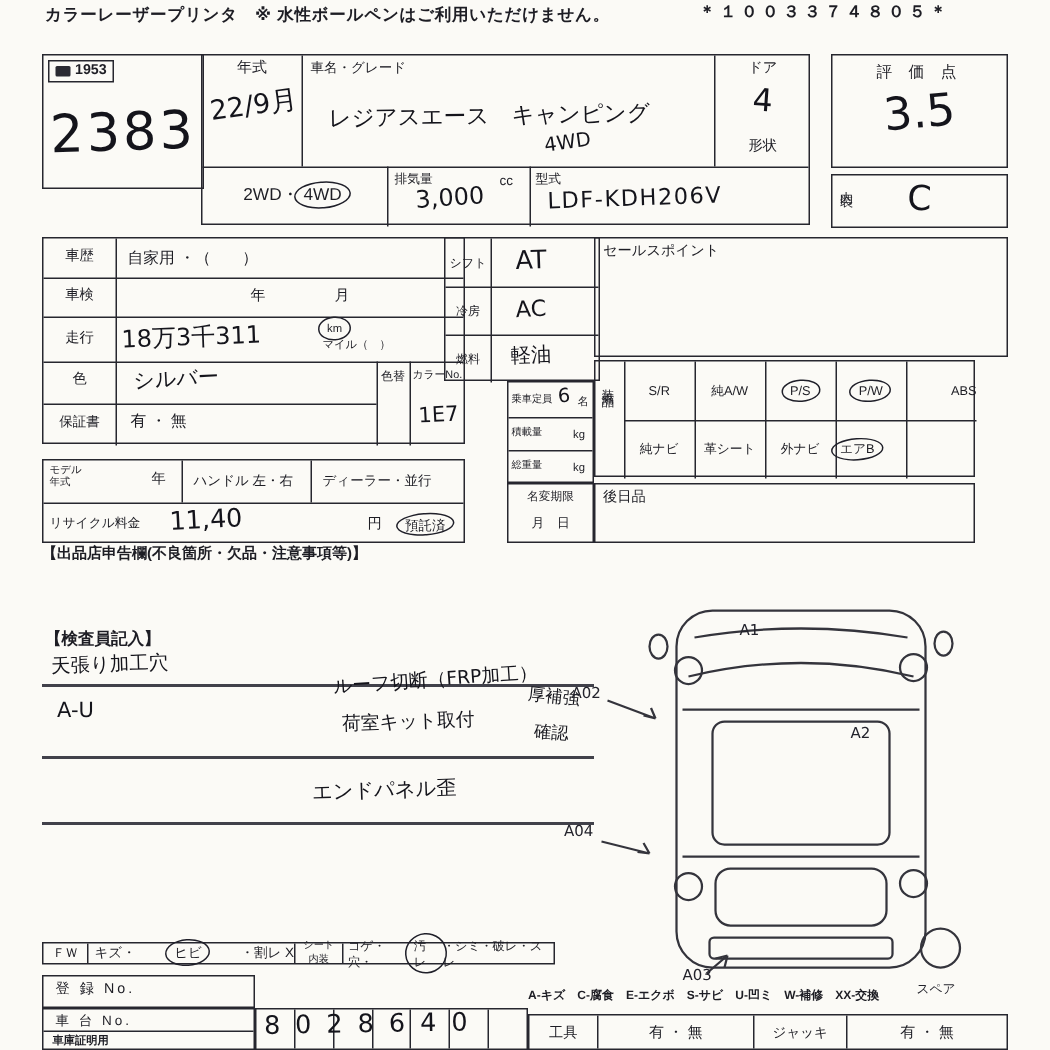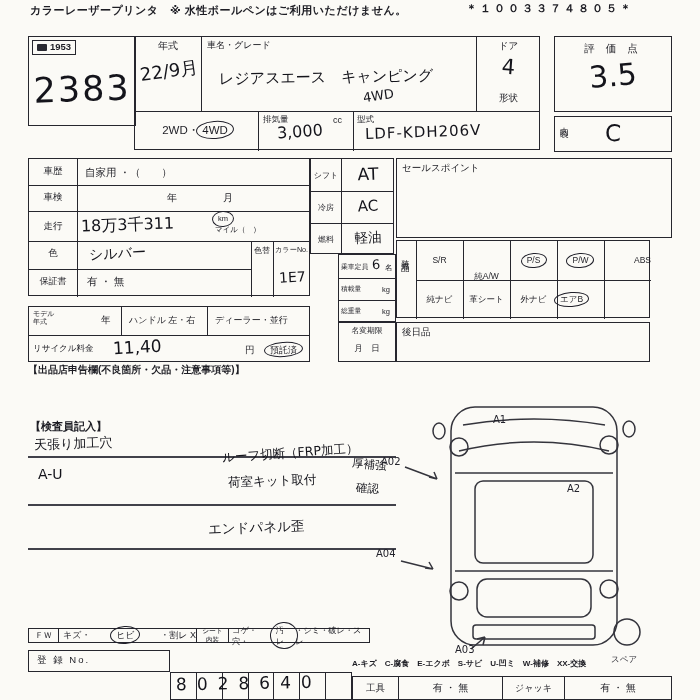--- a/index.html
+++ b/index.html
@@ -118,21 +118,21 @@
     <div class="abs" style="left:186px;top:8px;font-size:9px">ディーラー・並行</div>
 
     <div class="abs" style="left:4px;top:37px;font-size:8.5px">リサイクル料金</div>
     <div class="abs hw" style="left:84px;top:31px;font-size:17px;transform:rotate(-3deg)">11,40</div>
     <div class="abs" style="left:216px;top:38px;font-size:9.5px">円</div>
     <div class="abs" style="left:238px;top:38px;font-size:9px">
       <span class="circ">預託済</span>
     </div>
   </div>
 
-  <div class="box" style="left:310px;top:158px;width:84px;height:96px">
+  <div class="box" style="left:296px;top:158px;width:104px;height:96px">
     <div class="vline" style="left:30px;top:0;height:96px"></div>
     <div class="hline" style="left:0;top:32px;width:100%"></div>
     <div class="hline" style="left:0;top:64px;width:100%"></div>
     <div class="abs" style="left:0;top:12px;width:30px;text-align:center;font-size:8px">シフト</div>
     <div class="abs hw" style="left:30px;top:6px;width:54px;text-align:center;font-size:17px;transform:rotate(-2deg)">AT</div>
     <div class="abs" style="left:0;top:44px;width:30px;text-align:center;font-size:8px">冷房</div>
     <div class="abs hw" style="left:30px;top:39px;width:54px;text-align:center;font-size:15px;transform:rotate(-3deg)">AC</div>
     <div class="abs" style="left:0;top:76px;width:30px;text-align:center;font-size:8px">燃料</div>
     <div class="abs hw" style="left:30px;top:71px;width:54px;text-align:center;font-size:13.5px;transform:rotate(-2deg)">軽油</div>
   </div>
@@ -163,21 +163,21 @@
     <div class="hline" style="left:19px;top:39px;width:235px"></div>
     <div class="vline" style="left:66px;top:0;height:78px"></div>
     <div class="vline" style="left:113px;top:0;height:78px"></div>
     <div class="vline" style="left:160px;top:0;height:78px"></div>
     <div class="vline" style="left:207px;top:0;height:78px"></div>
     <div class="abs vtext" style="left:3px;top:12px;font-size:8.5px">装備品</div>
 
     <div class="abs" style="left:19px;top:0;width:47px;height:39px;display:flex;align-items:center;justify-content:center;font-size:8.5px">
         <span>S/R</span>
       </div>
-    <div class="abs" style="left:66px;top:16px;width:47px;height:39px;display:flex;align-items:center;justify-content:center;font-size:8.5px">
+    <div class="abs" style="left:66px;top:0;width:47px;height:39px;display:flex;align-items:center;justify-content:center;font-size:8.5px">
         <span>純A/W</span>
       </div>
     <div class="abs" style="left:113px;top:0;width:47px;height:39px;display:flex;align-items:center;justify-content:center;font-size:8.5px">
         <span class="circ">P/S</span>
       </div>
     <div class="abs" style="left:160px;top:0;width:47px;height:39px;display:flex;align-items:center;justify-content:center;font-size:8.5px">
         <span class="circ">P/W</span>
       </div>
     <div class="abs" style="left:207px;top:0;width:47px;height:39px;display:flex;align-items:center;justify-content:flex-end;font-size:8.5px">
         <span>ABS</span>
@@ -263,20 +263,25 @@
     <div class="cell" style="flex:1;font-size:8.2px;border-right:none;justify-content:flex-start;padding-left:3px">
       <span>コゲ・穴・</span>
         <span class="circ">汚レ</span>
         <span>・シミ・破レ・スレ</span>
     </div>
   </div>
 
   <div class="box" style="left:28px;top:650px;width:142px;height:22px">
     <div class="abs" style="left:8px;top:4px;font-size:9.5px;letter-spacing:2px">登 録 No.</div>
   </div>
+  <div class="box" style="left:28px;top:672px;width:142px;height:28px">
+    <div class="abs" style="left:8px;top:2px;font-size:9px;letter-spacing:2px">車 台 No.</div>
+    <div class="hline" style="left:0;top:14px;width:100%"></div>
+    <div class="abs" style="left:6px;top:17px;font-size:7.5px;font-weight:700">車庫証明用</div>
+  </div>
   <div class="box flexrow" style="left:170px;top:672px;width:182px;height:28px">
     <div class="cell" style="flex:1"></div>
     <div class="cell" style="flex:1"></div>
     <div class="cell" style="flex:1"></div>
     <div class="cell" style="flex:1"></div>
     <div class="cell" style="flex:1"></div>
     <div class="cell" style="flex:1"></div>
     <div class="cell" style="flex:1;border-right:none"></div>
   </div>
   <div class="abs hw" style="left:176px;top:674px;font-size:17px;letter-spacing:10px;transform:rotate(-1deg)">8028640</div>

